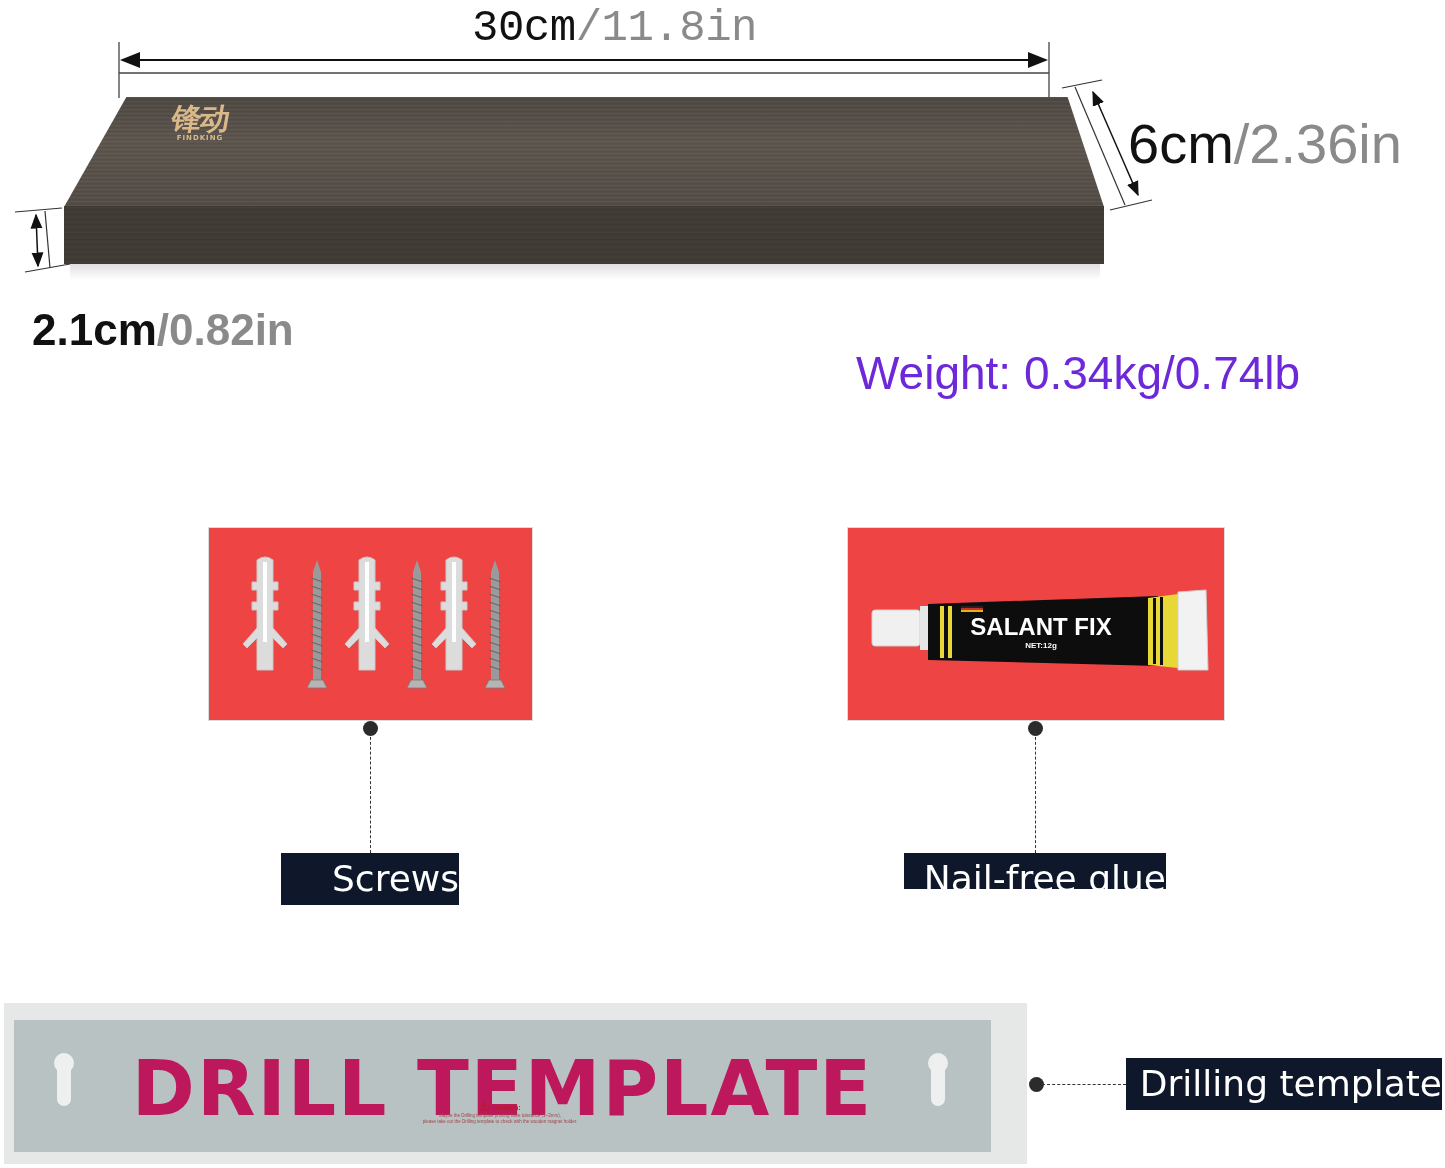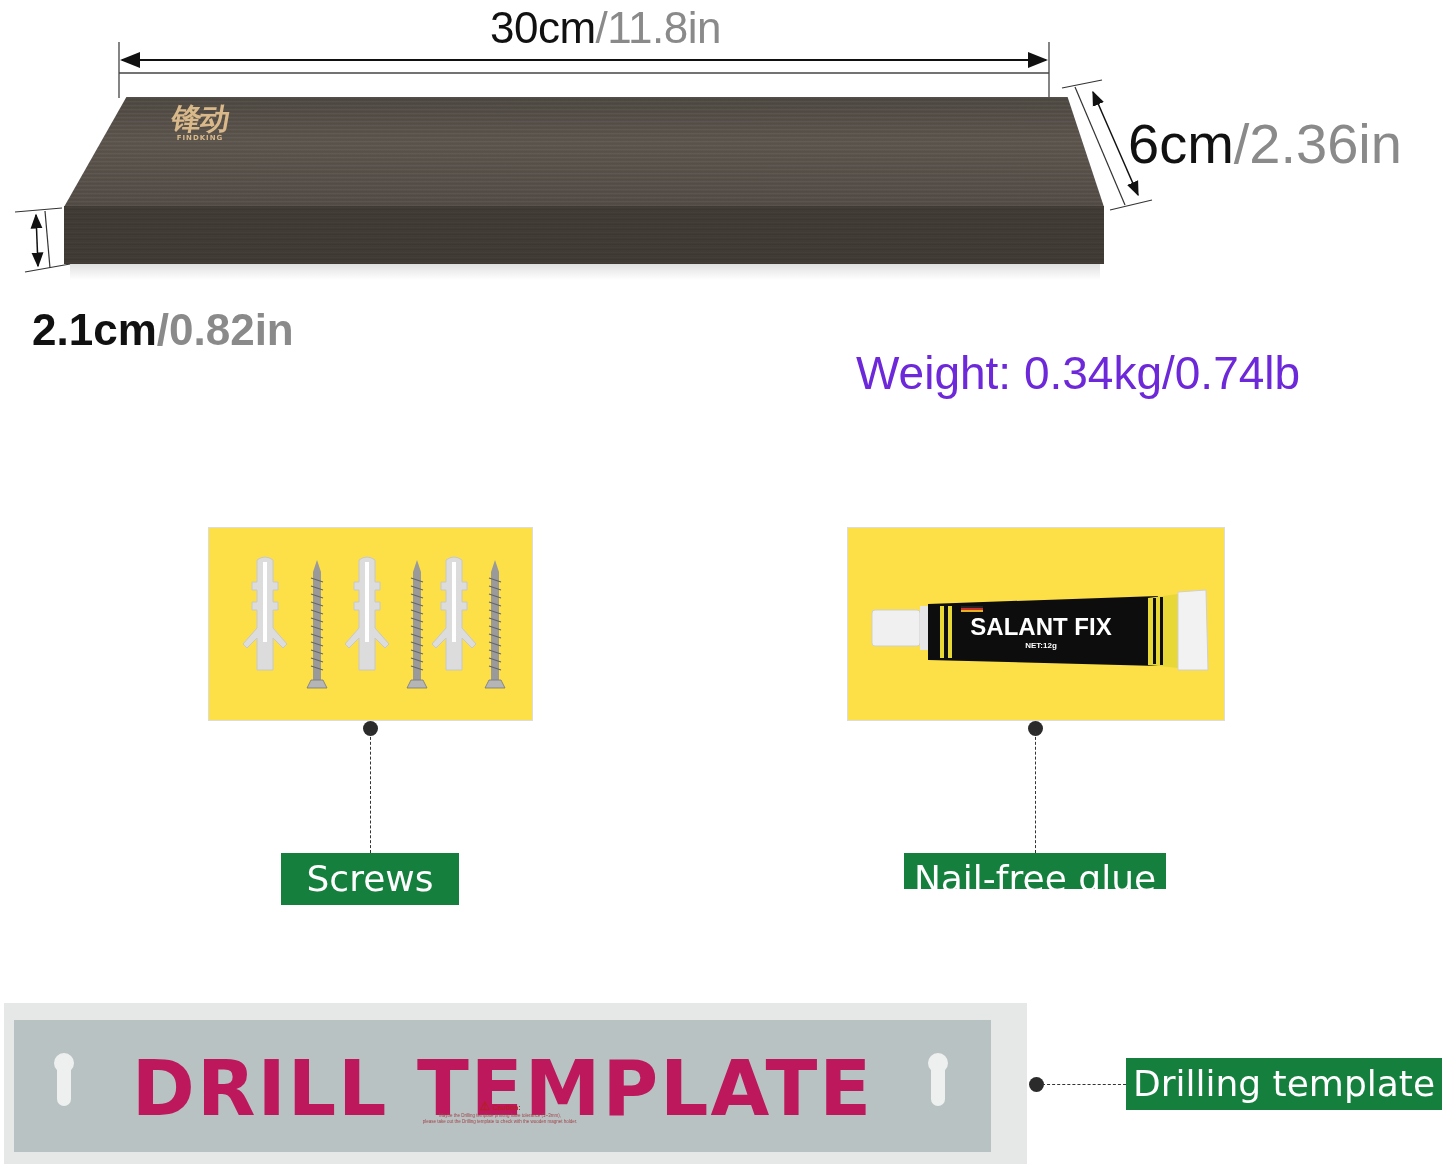--- a/index.html
+++ b/index.html
@@ -3,21 +3,21 @@
   <meta charset="utf-8">
   <style>
     html, body { margin: 0; padding: 0; background: #ffffff; }
     body { width: 1445px; height: 1168px; position: relative; overflow: hidden; font-family: "Liberation Sans", sans-serif; }
     .abs { position: absolute; }
 
     
     .dim-text { font-family: "Liberation Sans", sans-serif; white-space: nowrap; line-height: 1; }
     .dim-text .metric { color: #111111; }
     .dim-text .imperial { color: #8a8a8a; }
-    .dim-top { left: 490px; top: 6px; font-size: 44px; letter-spacing: -0.5px; }
+    .dim-top { left: 472px; top: 6px; font-size: 44px; letter-spacing: -0.5px; font-family: Liberation Mono, monospace; }
     .dim-depth { left: 1128px; top: 116px; font-size: 56px; }
     .dim-height { left: 32px; top: 308px; font-size: 44px; font-weight: bold; }
     .weight { left: 856px; top: 350px; font-size: 46px; color: #6d28d9; }
 
     
     .shelf-top {
       left: 64px; top: 97px; width: 1040px; height: 110px;
       background: linear-gradient(180deg, #4e4842 0%, #5c554e 40%, #534c46 100%);
       clip-path: polygon(6% 0%, 96.5% 0%, 100% 100%, 0% 100%);
     }
@@ -39,27 +39,27 @@
       color: #d9b98a; font-family: "DejaVu Sans", sans-serif; font-weight: bold;
       text-align: center;
     }
     .logo .glyph { font-size: 30px; line-height: 30px; letter-spacing: -2px; transform: skewX(-10deg); display: inline-block; }
     .logo .brand { font-size: 7px; letter-spacing: 1px; line-height: 8px; }
 
     
     svg.dims { position: absolute; left: 0; top: 0; }
 
     
-    .acc-box { border: 1px solid #dcdcdc; background: #fde047; }
+    .acc-box { border: 1px solid #dcdcdc; background: #ef4444; }
     .screws-box { left: 208px; top: 527px; width: 323px; height: 192px; }
     .glue-box { left: 847px; top: 527px; width: 376px; height: 192px; }
 
     .label-tag {
-      background: #15803d; color: #ffffff; font-family: "DejaVu Sans", sans-serif;
-      font-size: 36px; line-height: 52px; text-align: center; white-space: nowrap;
+      background: #0f172a; color: #ffffff; font-family: "DejaVu Sans", sans-serif;
+      font-size: 36px; line-height: 52px; text-align: right; white-space: nowrap;
     }
     .tag-screws { left: 281px; top: 853px; width: 178px; height: 52px; }
     .tag-glue { left: 904px; top: 853px; width: 262px; height: 36px; }
     .tag-drill { left: 1126px; top: 1058px; width: 316px; height: 52px; }
 
     .dot { width: 15px; height: 15px; border-radius: 50%; background: #2b2b2b; }
     .vline { width: 0; border-left: 1.5px dashed #333; }
     .hline { height: 0; border-top: 1.5px dashed #333; }
 
     

